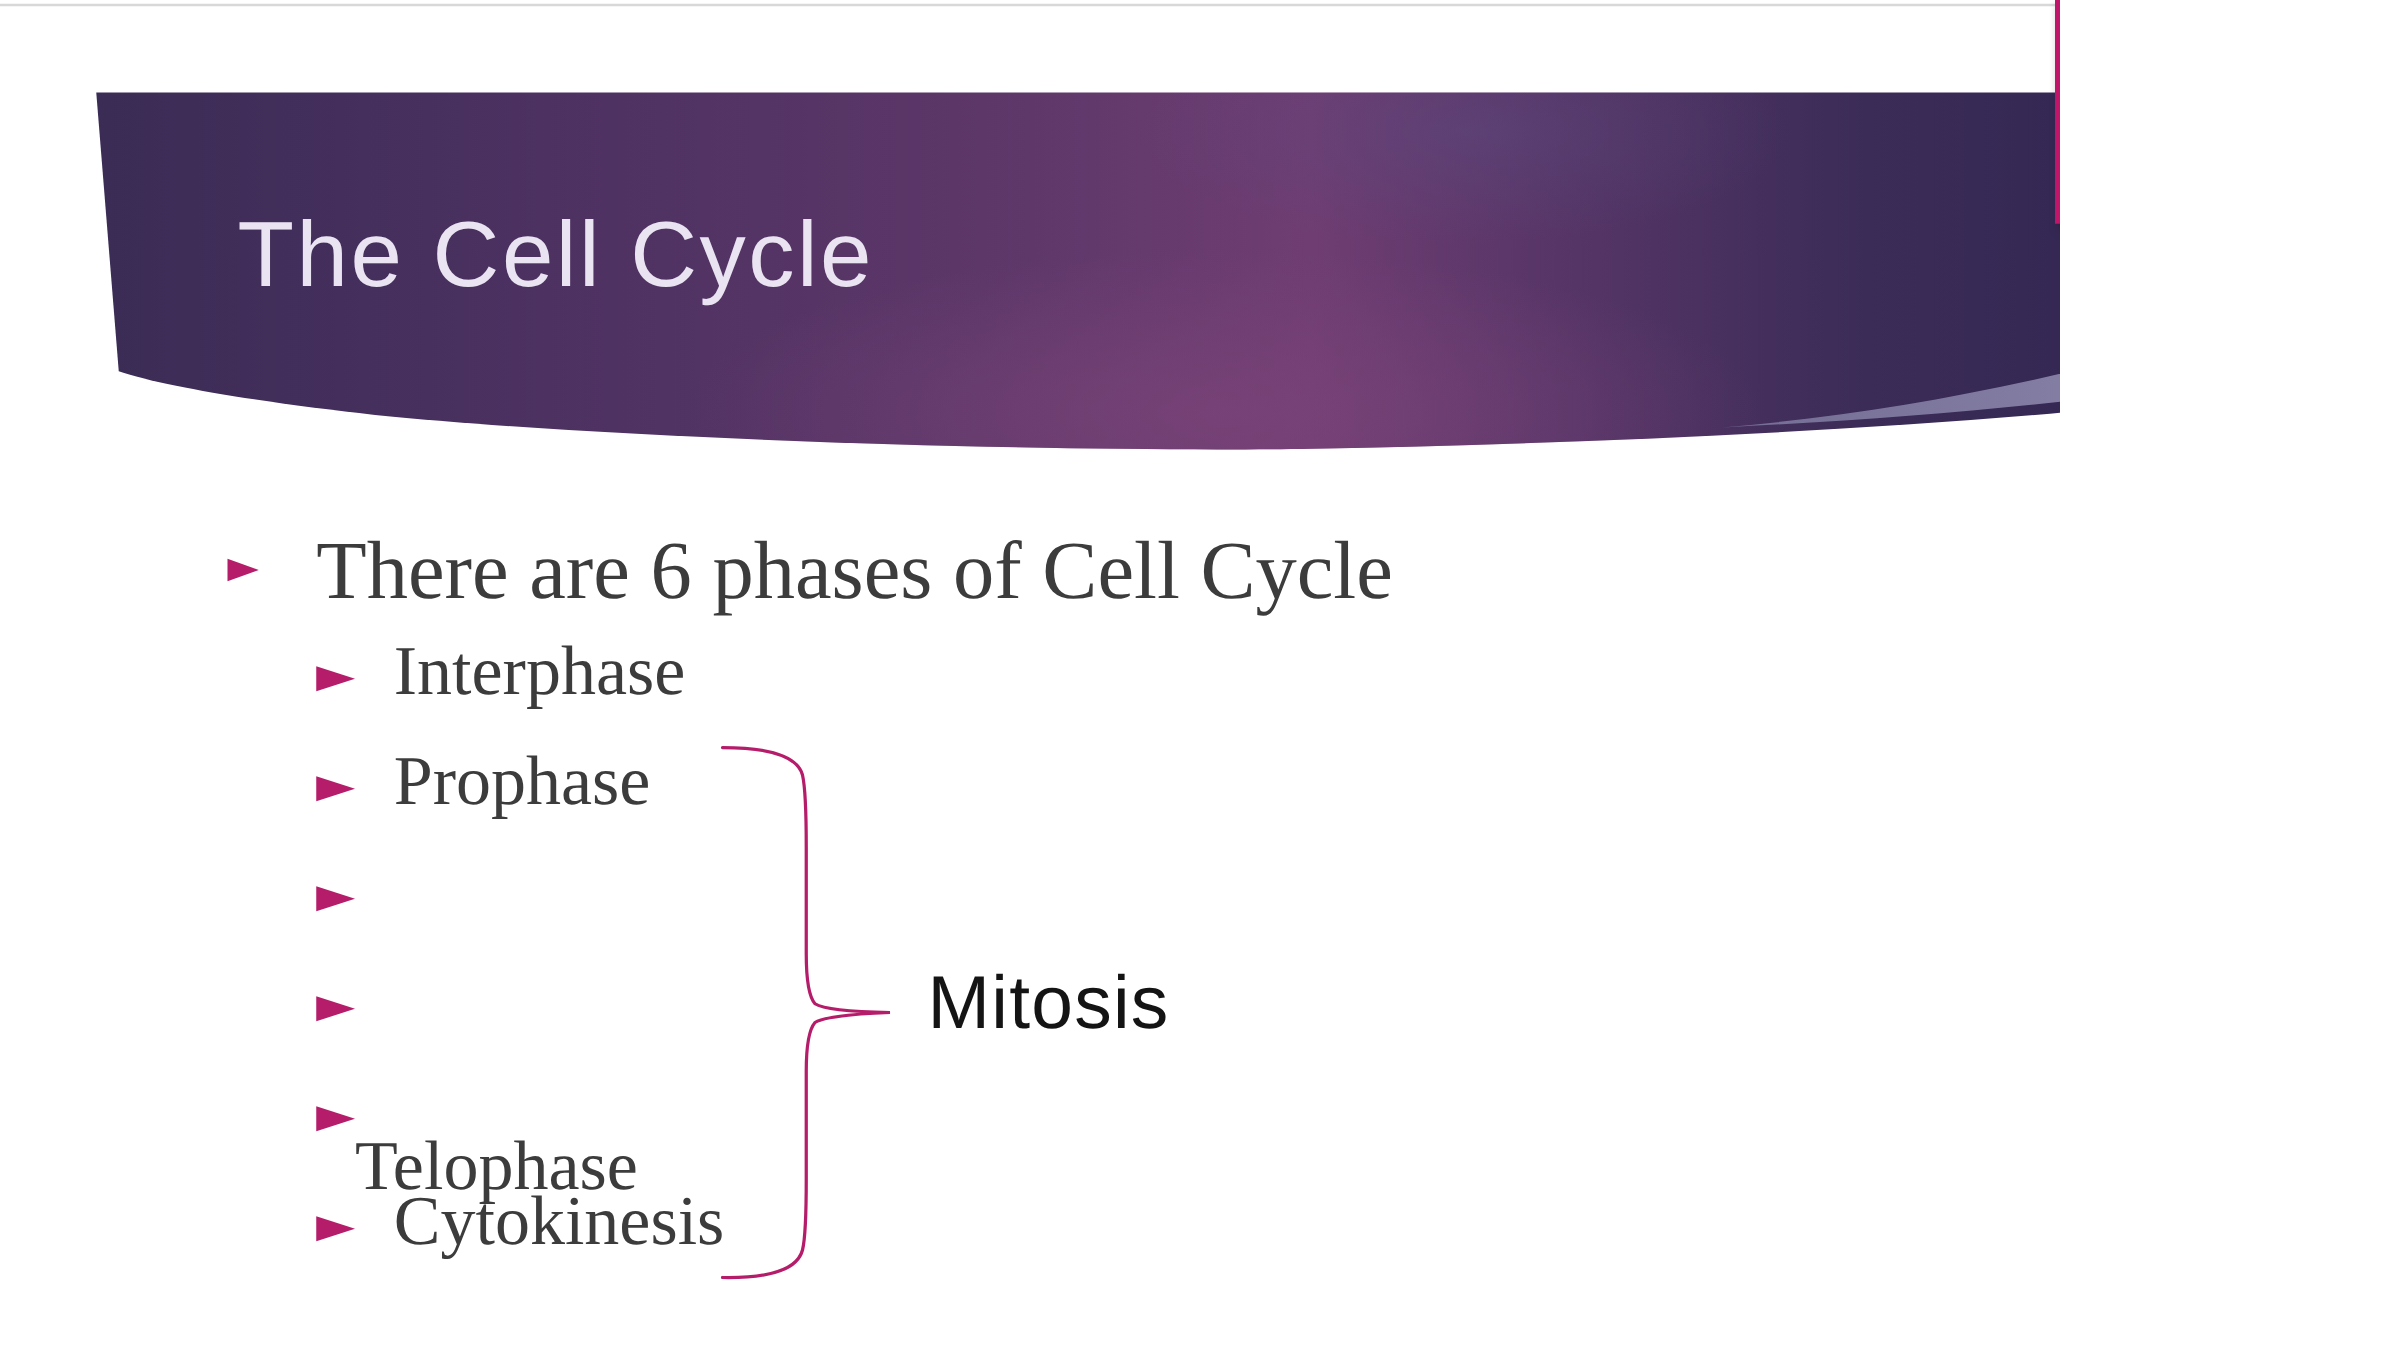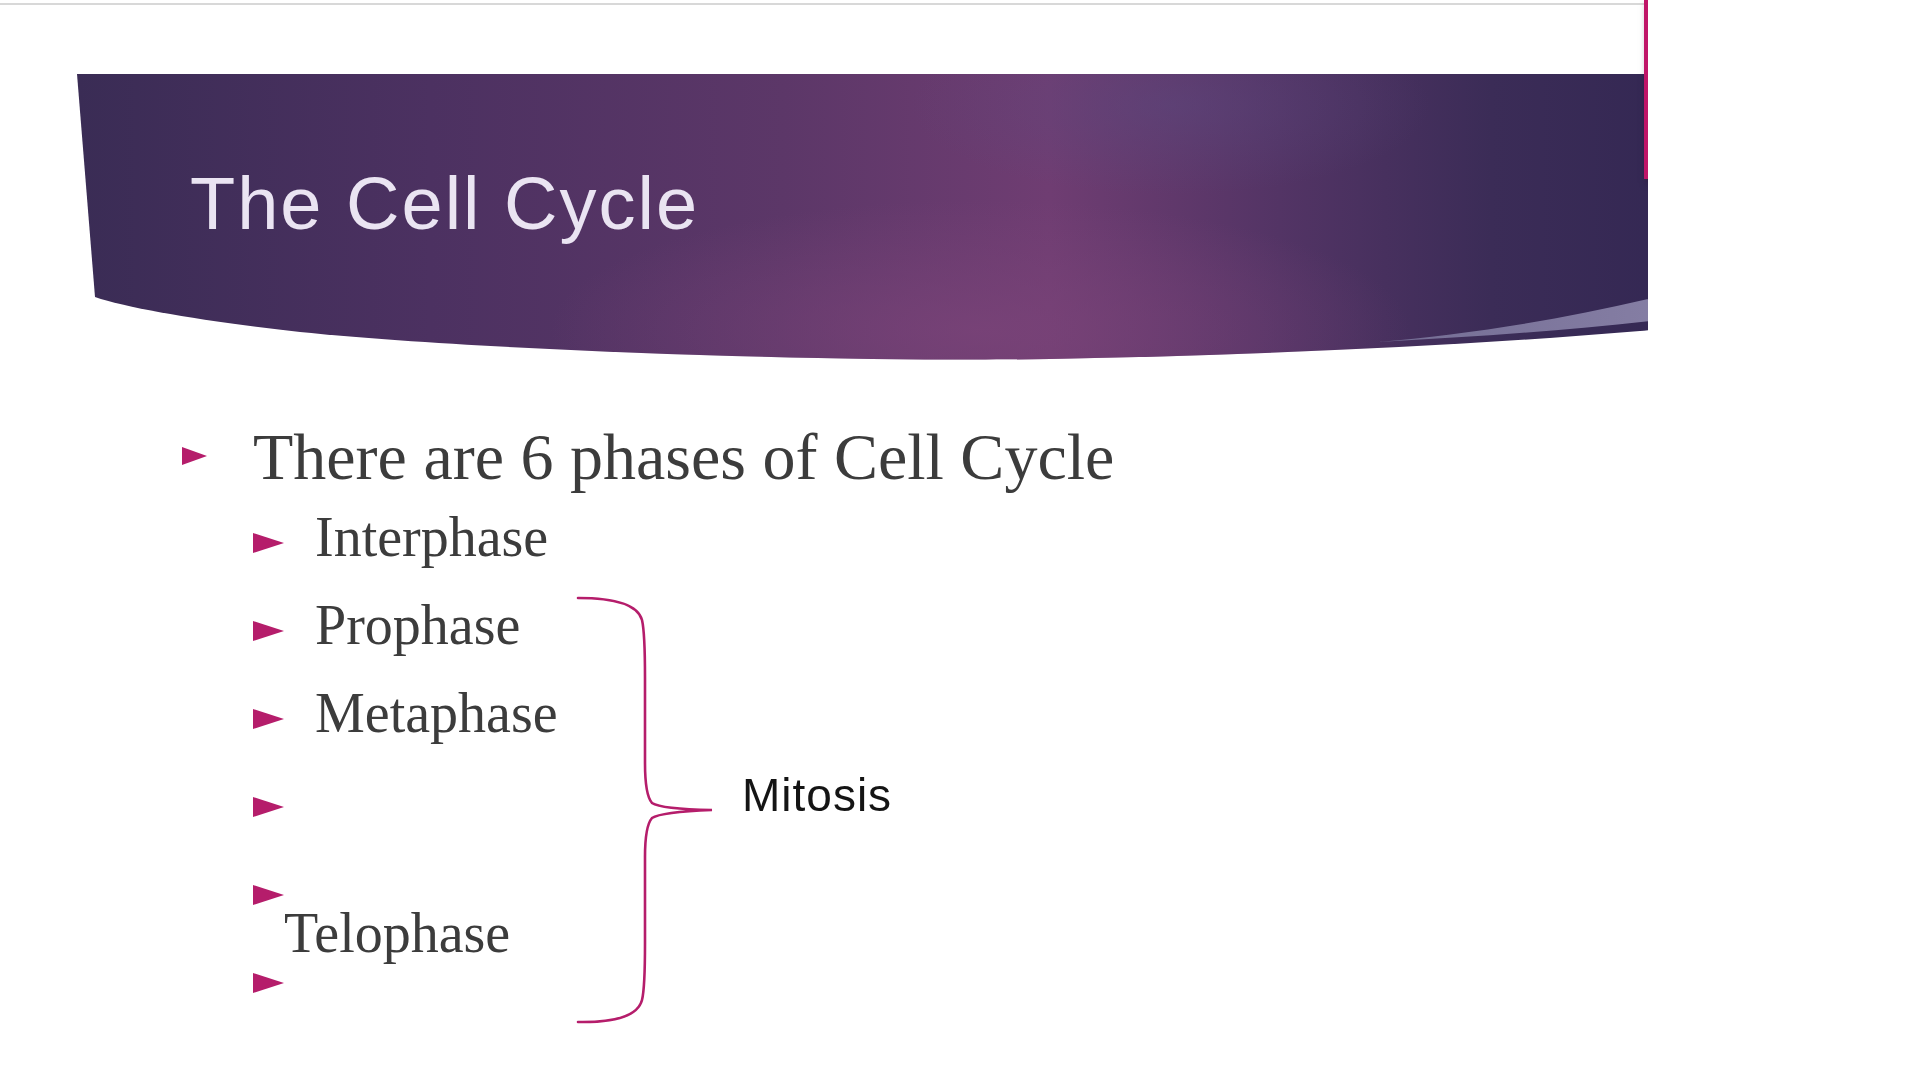--- a/index.html
+++ b/index.html
@@ -117,21 +117,21 @@
     top: 0;
     width: 1920px;
     height: 1080px;
     z-index: 2;
   }
 
   .mitosis-label {
     position: absolute;
     left: 742px;
     top: 772px;
-    font-size: 46px;
+    font-size: 60px;
     line-height: 1;
     letter-spacing: 1px;
     color: var(--label-text, #141414);
     z-index: 2;
     white-space: nowrap;
   }
 </style>
 </head>
 <body>
 
@@ -201,31 +201,31 @@
     <div class="row level2 p0">
       <span class="tri"></span>
       <span class="txt">Interphase</span>
     </div>
     <div class="row level2 p1">
       <span class="tri"></span>
       <span class="txt">Prophase</span>
     </div>
     <div class="row level2 p2">
       <span class="tri"></span>
-      <span class="txt">Metaphase</span>
     </div>
     <div class="row level2 p3">
       <span class="tri"></span>
     </div>
     <div class="row level2 p4">
       <span class="tri"></span>
       <span class="txt">Telophase</span>
     </div>
     <div class="row level2 p5">
       <span class="tri"></span>
+      <span class="txt">Cytokinesis</span>
     </div>
   </div>
 
   <svg class="brace-svg" viewBox="0 0 1920 1080" xmlns="http://www.w3.org/2000/svg">
     <path d="M 578 598
              Q 636 598 642 620
              Q 645 633 645 678
              L 645 763
              Q 645 795 652 803
              Q 661 809 712 810

